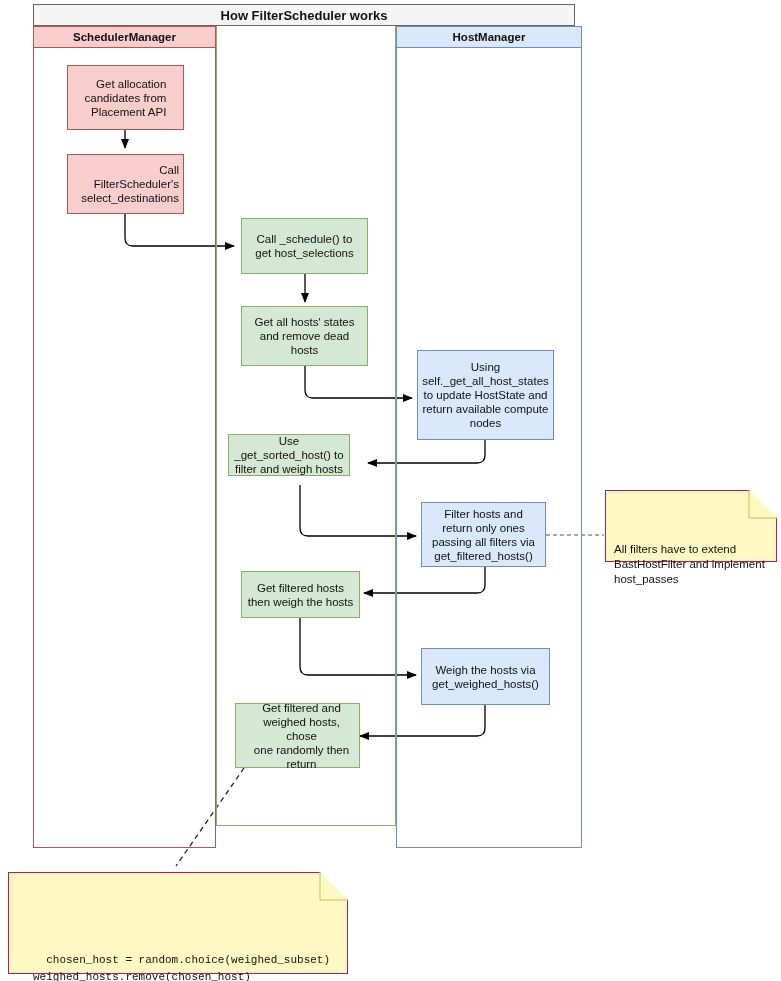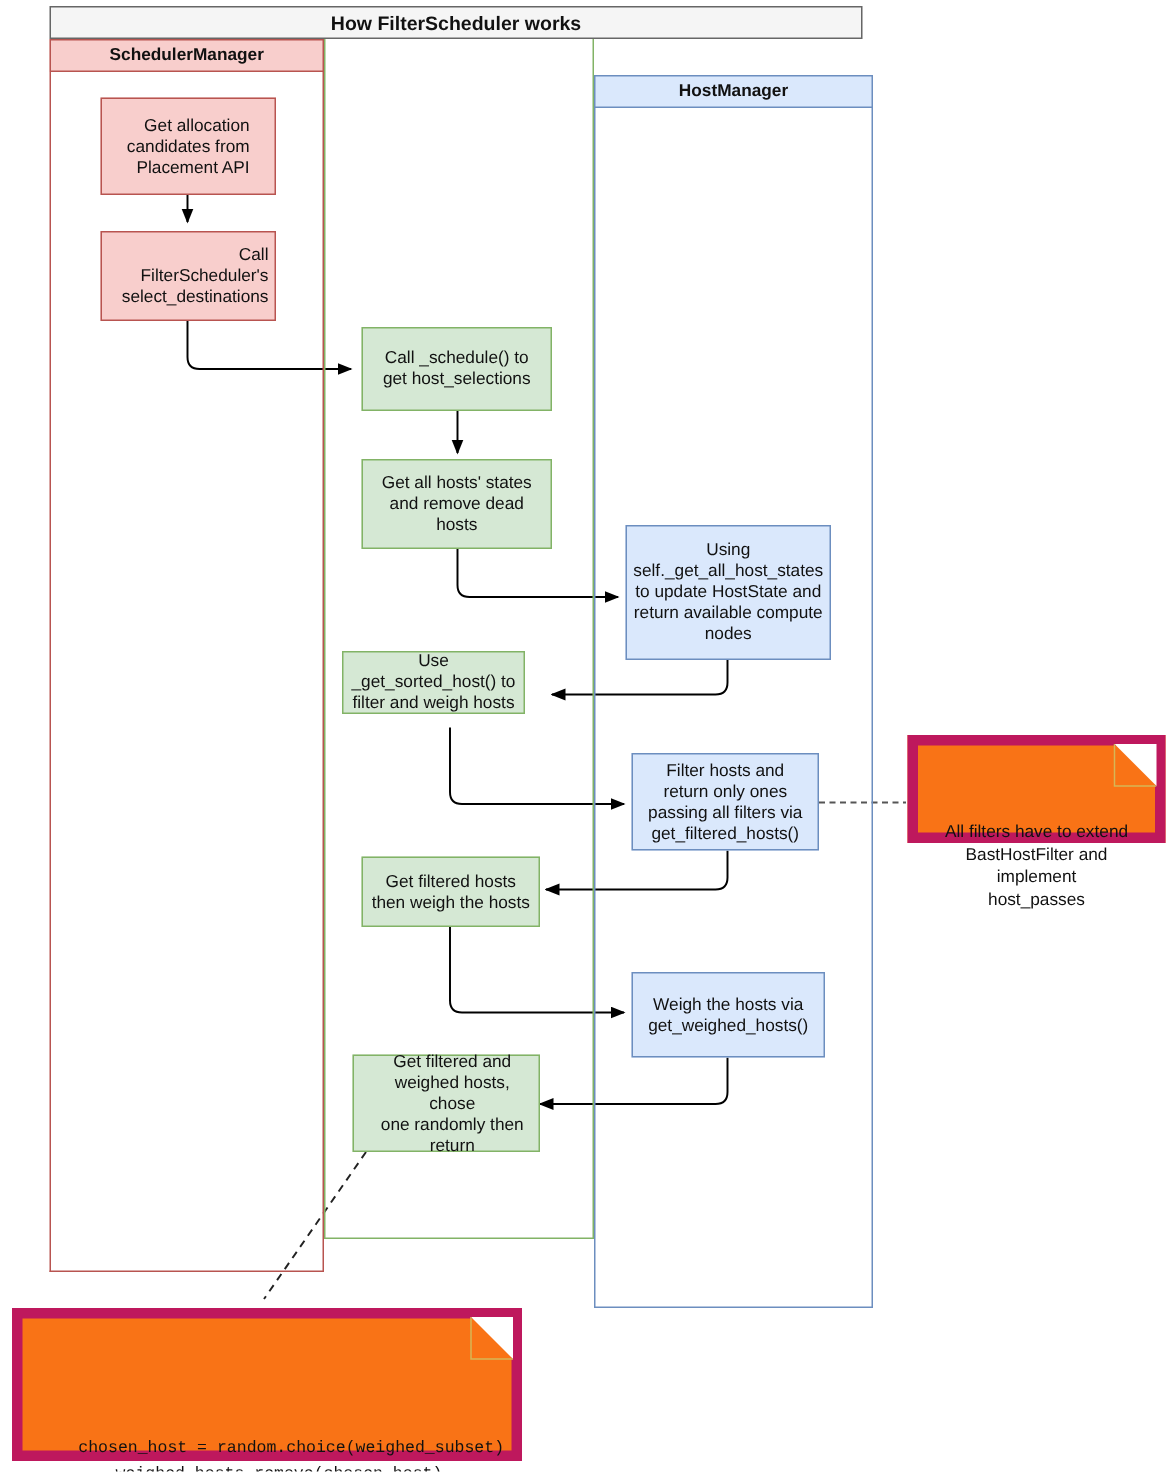--- a/index.html
+++ b/index.html
@@ -55,27 +55,26 @@
     font-size: 11.5px; line-height: 14px; color: #111;
     padding: 2px 4px;
     white-space: pre-line;
   }
   .node.red   { background:#f8cecc; border:1px solid #b85450;text-align:right; }
   .node.green { background:#d5e8d4; border:1px solid #82b366; }
   .node.blue  { background:#dae8fc; border:1px solid #6c8ebf; }
 
   
   .note {
-    background:#f97316;
-    border:7px solid #be185d;
+    background:#fef9c3;
+    border:1px solid #be185d;
     font-size: 11.5px; line-height: 15px; color:#111;
     padding: 6px 8px;
     white-space: pre-line;
     box-sizing: border-box;
-    text-align: center;
   }
   .note .fold {
     position:absolute; right:-1px; top:-1px;
     width:0; height:0;
     border-left: 28px solid transparent;
     border-top: 28px solid #ffffff;
   }
   .note .foldline {
     position:absolute; right:-1px; top:-1px;
     width: 40px; height: 40px;
@@ -126,21 +125,21 @@
 
 <div class="abs lane1" style="left:33px; top:26px; width:183px; height:819px;">
   <div class="lane-head">SchedulerManager</div>
   <div class="lane-body" style="height:799px;"></div>
 </div>
 
 <div class="abs lane2" style="left:216px; top:26px; width:180px; height:819px;">
   <div class="lane-body" style="height:799px;"></div>
 </div>
 
-<div class="abs lane3" style="left:396px; top:26px; width:186px; height:819px;margin-top:24px;">
+<div class="abs lane3" style="left:396px; top:26px; width:186px; height:819px;">
   <div class="lane-head">HostManager</div>
   <div class="lane-body" style="height:799px;"></div>
 </div>
 
 <div class="abs node red" style="left:67px; top:65px; width:117px; height:65px;">Get allocation
 candidates from
 Placement API</div>
 
 <div class="abs node red" style="left:67px; top:154px; width:117px; height:60px;">Call FilterScheduler's
 select_destinations</div>

